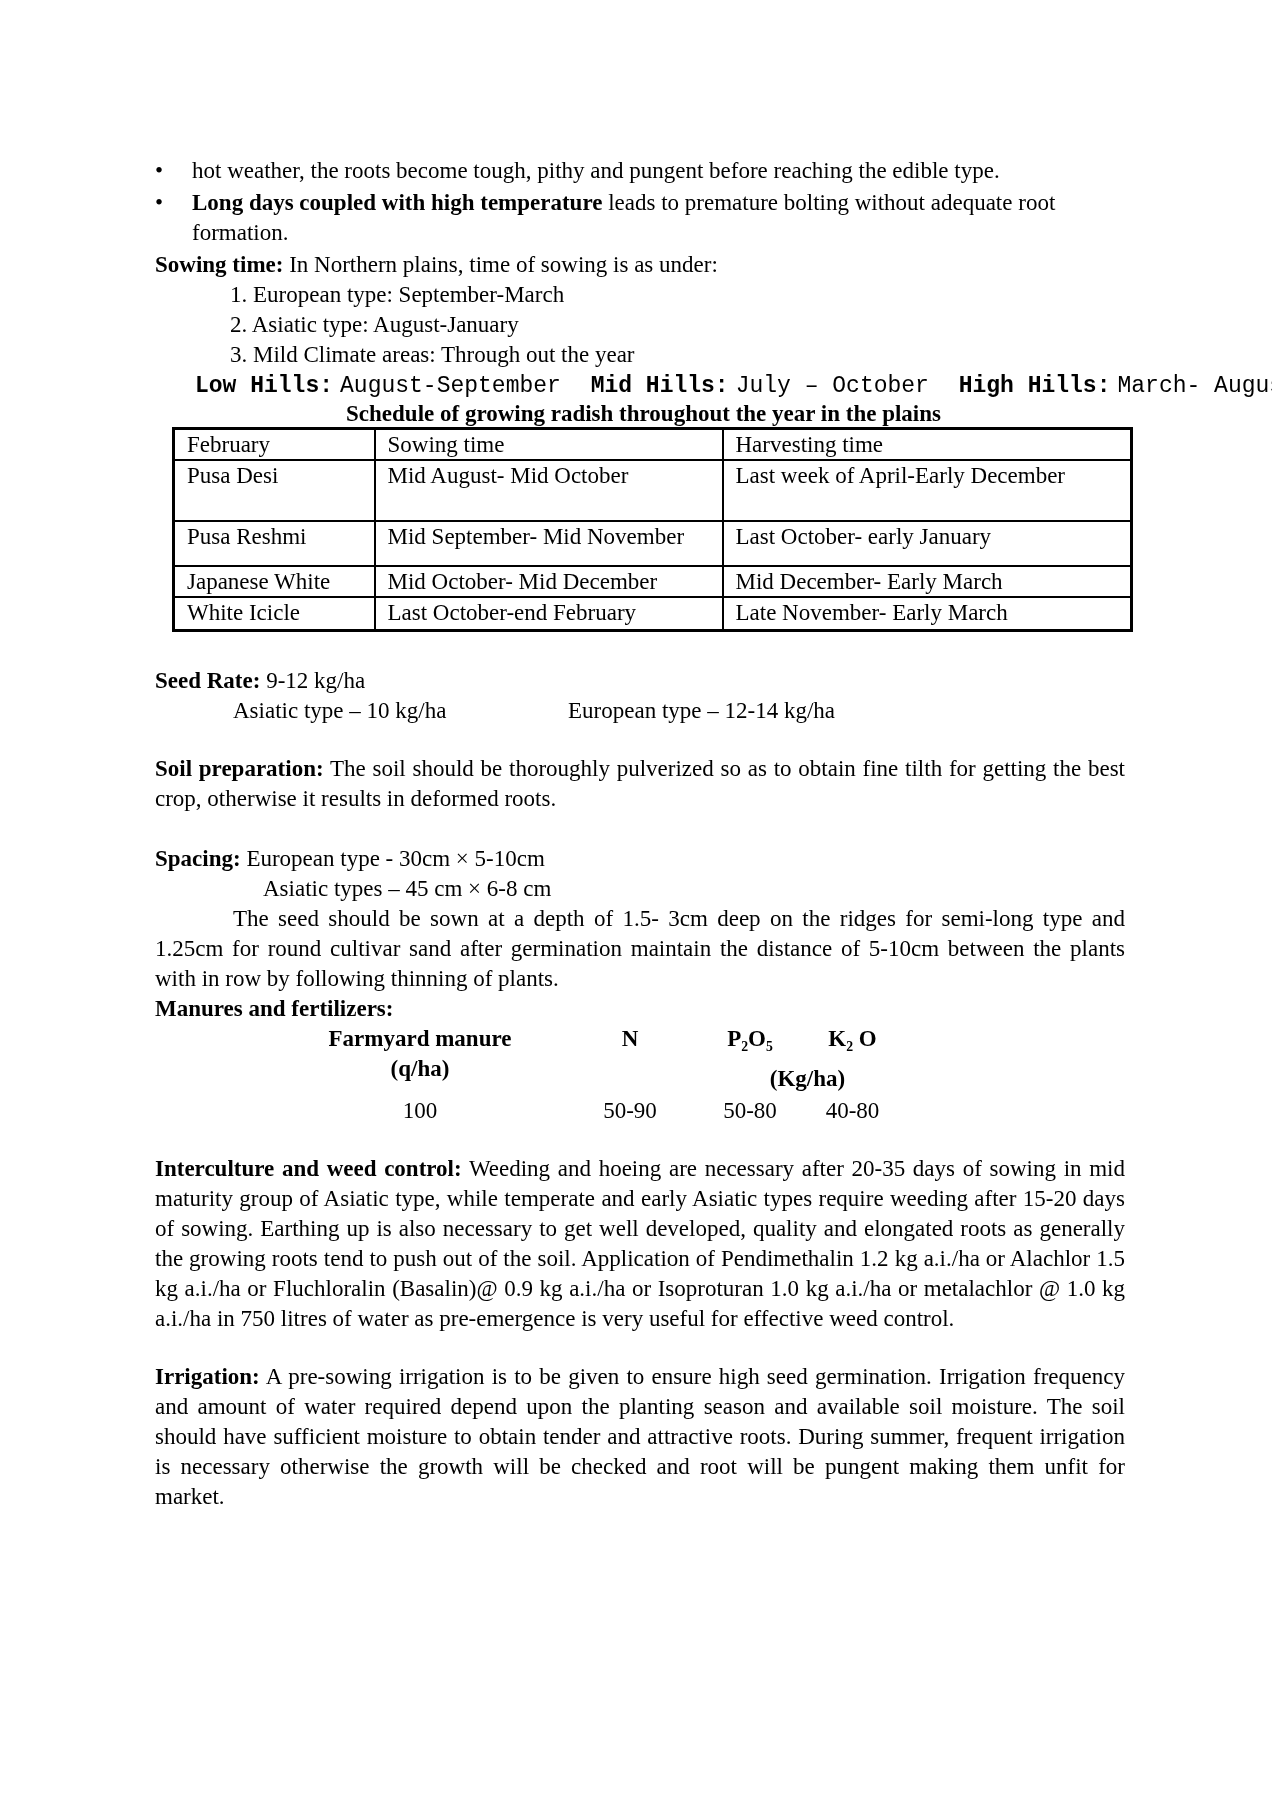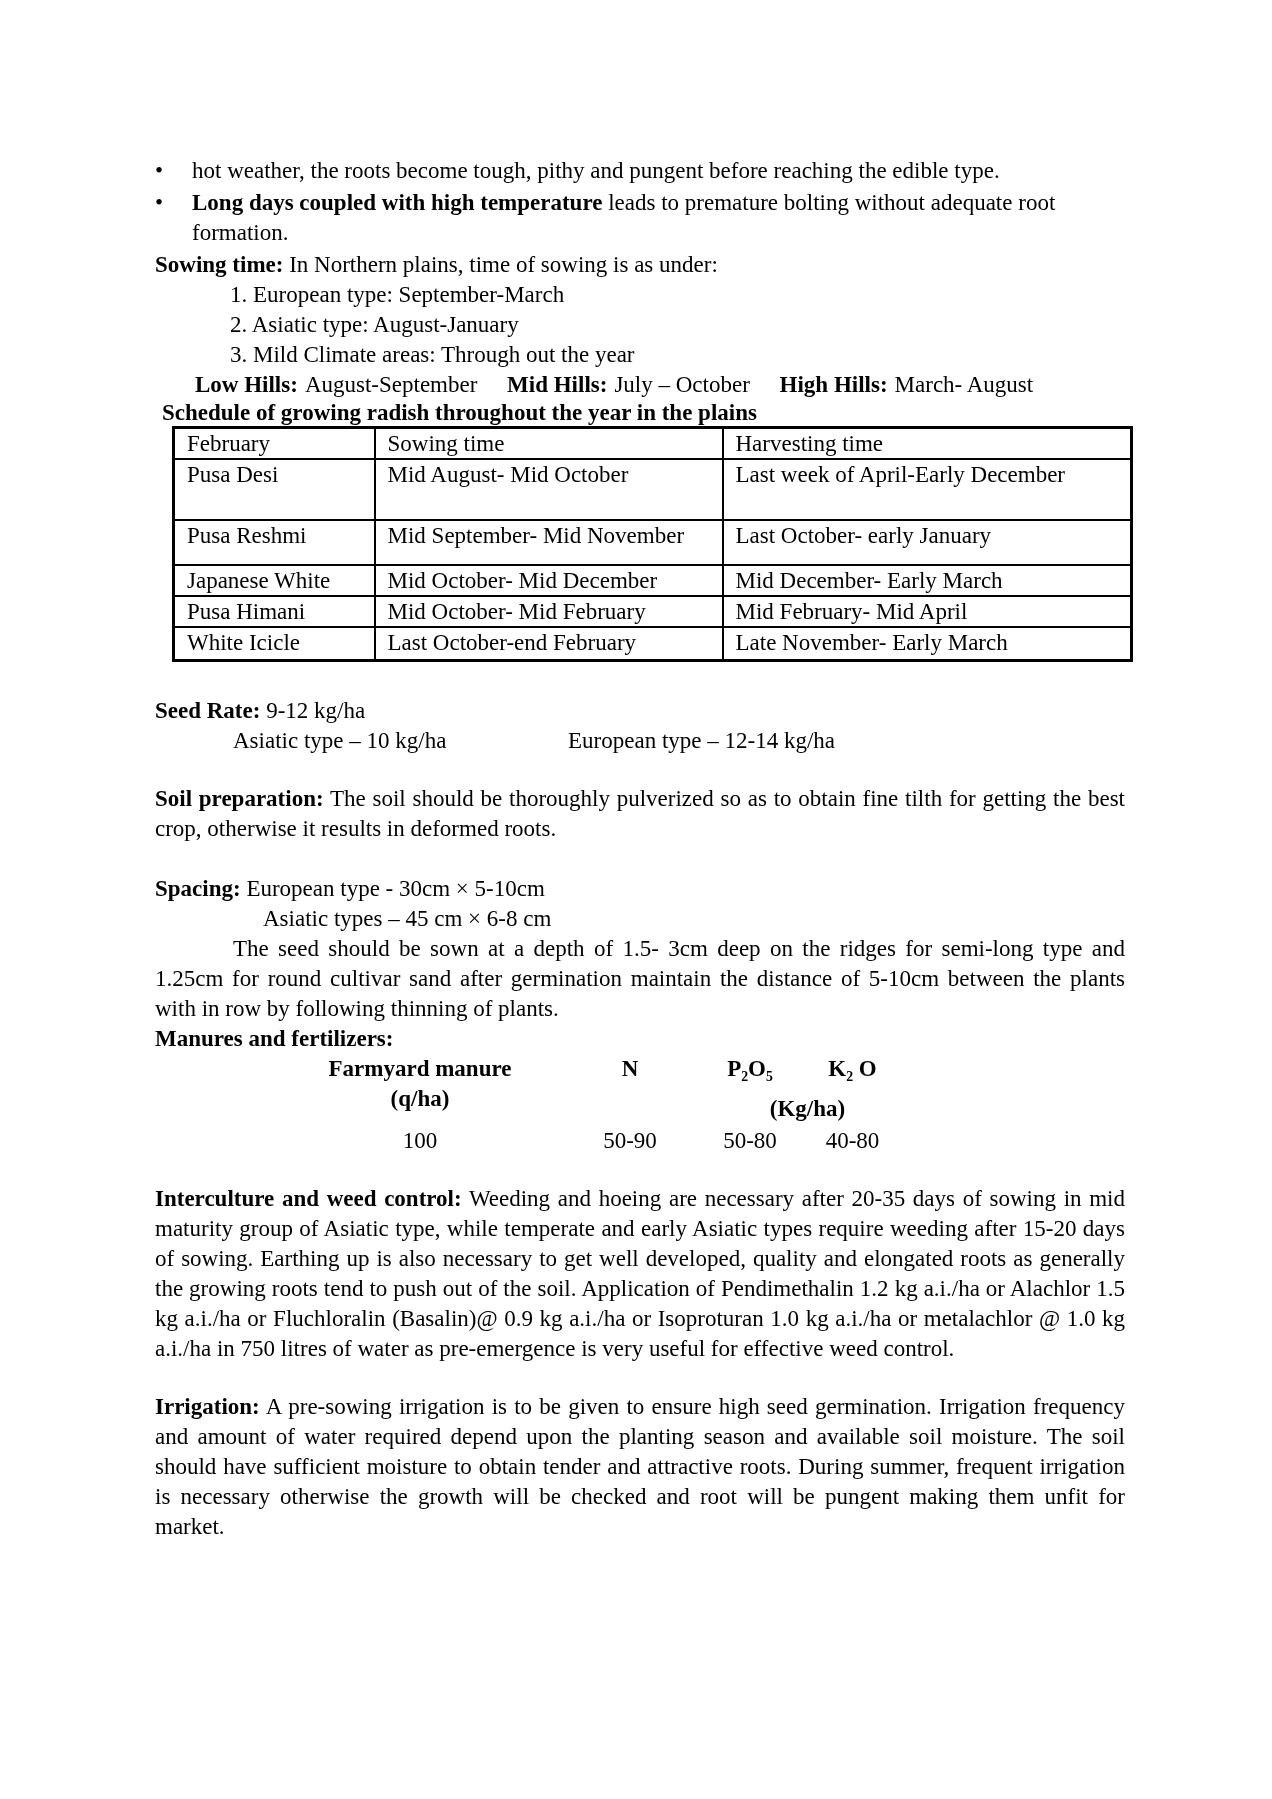--- a/index.html
+++ b/index.html
@@ -8,24 +8,24 @@
     font-family:"Liberation Serif","DejaVu Serif",serif;
     font-size:23px;line-height:30px;box-sizing:border-box;
     padding:156px 147px 0 155px;overflow:hidden;
   }
   .b{font-weight:bold;}
   .bullet{display:flex;margin-bottom:2px;}
   .bullet .dot{flex:0 0 37px;width:37px;}
   .bullet .btext{flex:1 1 auto;}
   .numitem{padding-left:75px;}
   .hills{padding-left:40px;white-space:nowrap;}
-  .hills .pair{margin-right:24px;}
+  .hills .pair{margin-right:24px;font-family:Liberation Mono, monospace;}
   .hills .pair:last-child{margin-right:0;}
   .hills .val{margin-left:7px;}
-  .sched-title{margin-left:7px;font-weight:bold;line-height:26px;}
+  .sched-title{margin-left:7px;font-weight:bold;line-height:26px;text-align:center;}
   table.schedule{border-collapse:collapse;margin-left:17px;width:958px;table-layout:fixed;border:3px solid #000;}
   table.schedule td{border:2px solid #000;vertical-align:top;padding:0 30px 0 12px;line-height:29px;}
   table.schedule col.c1{width:201px;}
   table.schedule col.c2{width:348px;}
   table.schedule col.c3{width:409px;}
   table.schedule tr.r1{height:30px;}
   table.schedule tr.r2{height:30px;}
   table.schedule tr.r3{height:61px;}
   table.schedule tr.r4{height:45px;}
   table.schedule tr.r5{height:30px;}
@@ -97,25 +97,20 @@
     <tr class="r4">
       <td>Pusa Reshmi</td>
       <td>Mid September- Mid November</td>
       <td>Last October- early January</td>
     </tr>
     <tr class="r5">
       <td>Japanese White</td>
       <td>Mid October- Mid December</td>
       <td>Mid December- Early March</td>
     </tr>
-    <tr class="r6">
-      <td>Pusa Himani</td>
-      <td>Mid October- Mid February</td>
-      <td>Mid February- Mid April</td>
-    </tr>
     <tr class="r7">
       <td>White Icicle</td>
       <td>Last October-end February</td>
       <td>Late November- Early March</td>
     </tr>
   </tbody>
     </table>
 
   <div class="seed">
     <div><span class="b">Seed Rate:</span><span> 9-12 kg/ha</span></div>

